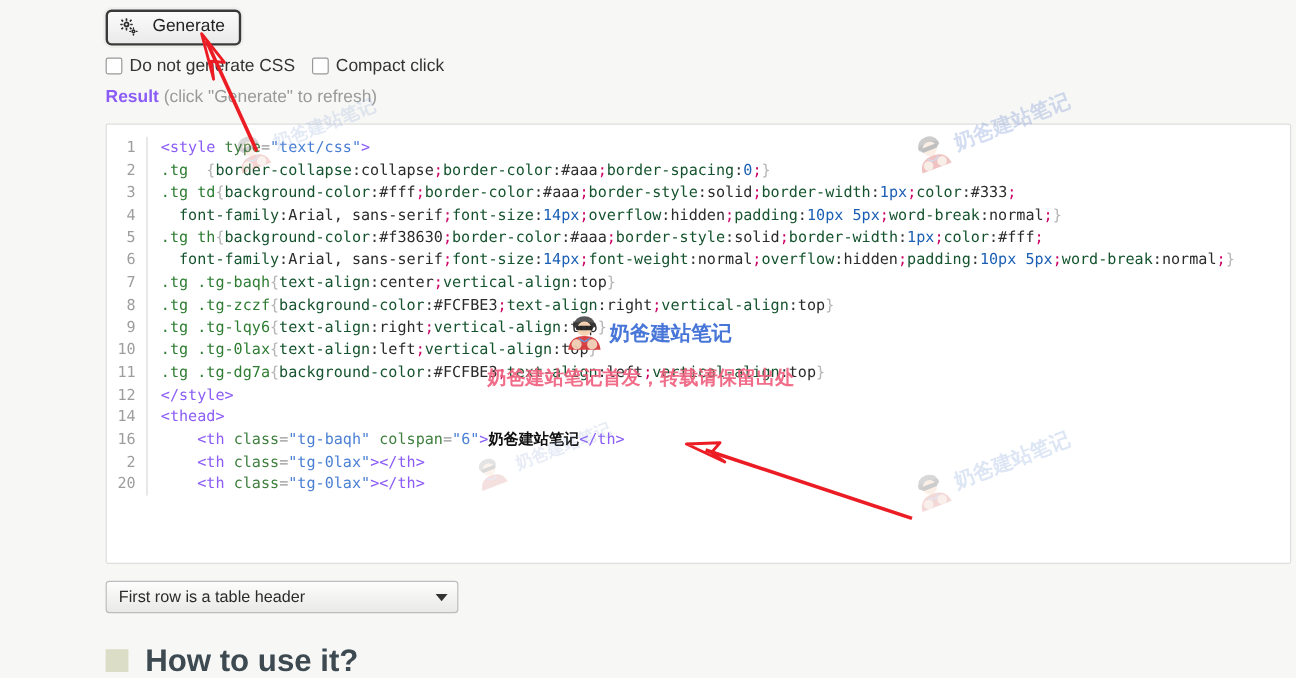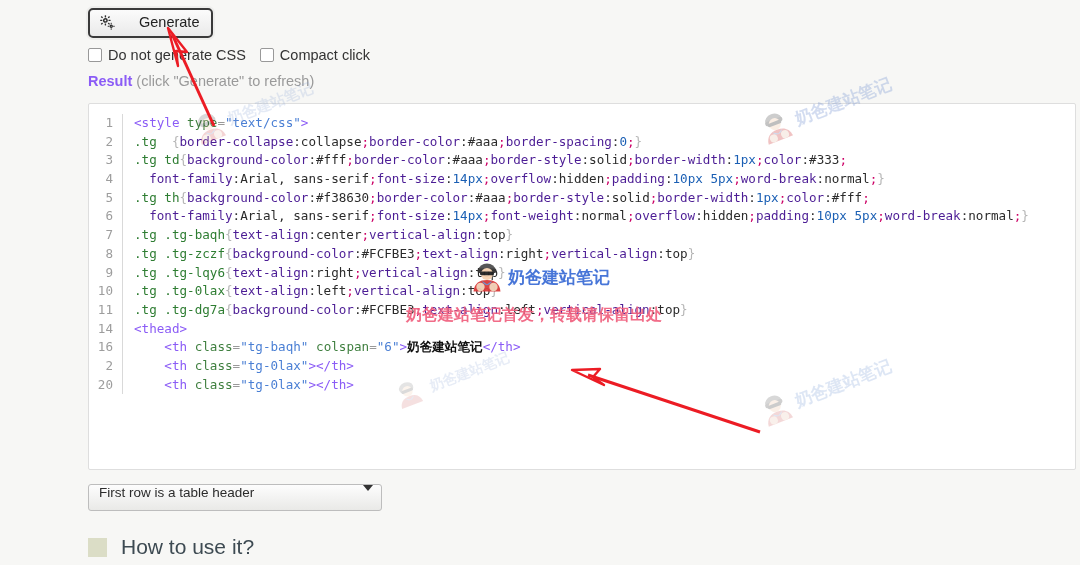--- a/index.html
+++ b/index.html
@@ -17,21 +17,21 @@
 
   
   .gen-wrap {
     position: absolute;
     left: 88px;
     top: 8px;
   }
   .gen-btn {
     display: inline-flex;
     align-items: center;
-    gap: 24px;
+    gap: 12px;
     padding: 5px 12px 6px 10px;
     font-size: 14.5px;
     color: #222;
     background: linear-gradient(#fbfbfb, #eaeaea);
     border: 2px solid #3a3a3a;
     border-radius: 5px;
     box-shadow: 0 0 0 2px #eeeeec;
     cursor: pointer;
     font-family: "Liberation Sans", sans-serif;
     line-height: 1;
@@ -126,21 +126,21 @@
     padding-left: 11px;
     color: #333;
     overflow: visible;
   }
   
   .t-tag    { color: #8b5cf6; }
   .t-attr   { color: #3f7f3f; }
   .t-str    { color: #4a7fd4; }
   .t-punct  { color: #999; }
   .t-sel    { color: #2e7d32; }
-  .t-prop   { color: #4c1d95; margin-top: 40px; }
+  .t-prop   { color: #14532d; margin-top: 40px; }
   .t-val    { color: #2b2b2b; }
   .t-brace  { color: #b5b5b5; }
   .t-semi   { color: #c06; }
   .t-num    { color: #1a5fb4; }
   .t-cn     { color: #111; font-family:"DejaVu Sans", sans-serif; font-weight:bold;}
   .t-plain  { color: #333; }
 
   
   .sel-wrap {
     position: absolute;
@@ -150,21 +150,21 @@
     height: 27px;
   }
   .sel {
     width: 100%;
     height: 100%;
     box-sizing: border-box;
     background: linear-gradient(#fdfdfd, #e9e9e7);
     border: 1px solid #bdbdbd;
     border-radius: 3px;
     display: flex;
-    align-items: flex-start;
+    align-items: center;
     padding: 0 8px 0 10px;
     font-size: 13.5px;
     color: #2b2b2b;
     cursor: pointer;
   }
   .sel .sel-label { flex: 1 1 auto; }
   .caret {
     width: 0; height: 0;
     border-left: 5px solid transparent;
     border-right: 5px solid transparent;
@@ -181,22 +181,23 @@
     align-items: center;
     gap: 14px;
   }
   .howto-sq {
     width: 19px;
     height: 19px;
     background: #dbddc6;
     flex: 0 0 auto;
   }
   .howto-title {
-    font-size: 21px;
+    font-size: 26px;
     color: #3d4a52;
+    font-weight: bold;
   }
 
   
   .wm {
     position: absolute;
     pointer-events: none;
     display: flex;
     align-items: center;
     gap: 4px;
     transform-origin: left center;
@@ -292,20 +293,21 @@
       <div class="code-line"><span class="ln">2</span><span class="lc"><span class="t-sel">.tg  </span><span class="t-brace">{</span><span class="t-prop">border-collapse</span><span class="t-plain">:</span><span class="t-val">collapse</span><span class="t-semi">;</span><span class="t-prop">border-color</span><span class="t-plain">:</span><span class="t-val">#aaa</span><span class="t-semi">;</span><span class="t-prop">border-spacing</span><span class="t-plain">:</span><span class="t-num">0</span><span class="t-semi">;</span><span class="t-brace">}</span></span></div>
       <div class="code-line"><span class="ln">3</span><span class="lc"><span class="t-sel">.tg td</span><span class="t-brace">{</span><span class="t-prop">background-color</span><span class="t-plain">:</span><span class="t-val">#fff</span><span class="t-semi">;</span><span class="t-prop">border-color</span><span class="t-plain">:</span><span class="t-val">#aaa</span><span class="t-semi">;</span><span class="t-prop">border-style</span><span class="t-plain">:</span><span class="t-val">solid</span><span class="t-semi">;</span><span class="t-prop">border-width</span><span class="t-plain">:</span><span class="t-num">1px</span><span class="t-semi">;</span><span class="t-prop">color</span><span class="t-plain">:</span><span class="t-val">#333</span><span class="t-semi">;</span></span></div>
       <div class="code-line"><span class="ln">4</span><span class="lc"><span class="t-plain">  </span><span class="t-prop">font-family</span><span class="t-plain">:</span><span class="t-val">Arial, sans-serif</span><span class="t-semi">;</span><span class="t-prop">font-size</span><span class="t-plain">:</span><span class="t-num">14px</span><span class="t-semi">;</span><span class="t-prop">overflow</span><span class="t-plain">:</span><span class="t-val">hidden</span><span class="t-semi">;</span><span class="t-prop">padding</span><span class="t-plain">:</span><span class="t-num">10px 5px</span><span class="t-semi">;</span><span class="t-prop">word-break</span><span class="t-plain">:</span><span class="t-val">normal</span><span class="t-semi">;</span><span class="t-brace">}</span></span></div>
       <div class="code-line"><span class="ln">5</span><span class="lc"><span class="t-sel">.tg th</span><span class="t-brace">{</span><span class="t-prop">background-color</span><span class="t-plain">:</span><span class="t-val">#f38630</span><span class="t-semi">;</span><span class="t-prop">border-color</span><span class="t-plain">:</span><span class="t-val">#aaa</span><span class="t-semi">;</span><span class="t-prop">border-style</span><span class="t-plain">:</span><span class="t-val">solid</span><span class="t-semi">;</span><span class="t-prop">border-width</span><span class="t-plain">:</span><span class="t-num">1px</span><span class="t-semi">;</span><span class="t-prop">color</span><span class="t-plain">:</span><span class="t-val">#fff</span><span class="t-semi">;</span></span></div>
       <div class="code-line"><span class="ln">6</span><span class="lc"><span class="t-plain">  </span><span class="t-prop">font-family</span><span class="t-plain">:</span><span class="t-val">Arial, sans-serif</span><span class="t-semi">;</span><span class="t-prop">font-size</span><span class="t-plain">:</span><span class="t-num">14px</span><span class="t-semi">;</span><span class="t-prop">font-weight</span><span class="t-plain">:</span><span class="t-val">normal</span><span class="t-semi">;</span><span class="t-prop">overflow</span><span class="t-plain">:</span><span class="t-val">hidden</span><span class="t-semi">;</span><span class="t-prop">padding</span><span class="t-plain">:</span><span class="t-num">10px 5px</span><span class="t-semi">;</span><span class="t-prop">word-break</span><span class="t-plain">:</span><span class="t-val">normal</span><span class="t-semi">;</span><span class="t-brace">}</span></span></div>
       <div class="code-line"><span class="ln">7</span><span class="lc"><span class="t-sel">.tg .tg-baqh</span><span class="t-brace">{</span><span class="t-prop">text-align</span><span class="t-plain">:</span><span class="t-val">center</span><span class="t-semi">;</span><span class="t-prop">vertical-align</span><span class="t-plain">:</span><span class="t-val">top</span><span class="t-brace">}</span></span></div>
       <div class="code-line"><span class="ln">8</span><span class="lc"><span class="t-sel">.tg .tg-zczf</span><span class="t-brace">{</span><span class="t-prop">background-color</span><span class="t-plain">:</span><span class="t-val">#FCFBE3</span><span class="t-semi">;</span><span class="t-prop">text-align</span><span class="t-plain">:</span><span class="t-val">right</span><span class="t-semi">;</span><span class="t-prop">vertical-align</span><span class="t-plain">:</span><span class="t-val">top</span><span class="t-brace">}</span></span></div>
       <div class="code-line"><span class="ln">9</span><span class="lc"><span class="t-sel">.tg .tg-lqy6</span><span class="t-brace">{</span><span class="t-prop">text-align</span><span class="t-plain">:</span><span class="t-val">right</span><span class="t-semi">;</span><span class="t-prop">vertical-align</span><span class="t-plain">:</span><span class="t-val">top</span><span class="t-brace">}</span></span></div>
       <div class="code-line"><span class="ln">10</span><span class="lc"><span class="t-sel">.tg .tg-0lax</span><span class="t-brace">{</span><span class="t-prop">text-align</span><span class="t-plain">:</span><span class="t-val">left</span><span class="t-semi">;</span><span class="t-prop">vertical-align</span><span class="t-plain">:</span><span class="t-val">top</span><span class="t-brace">}</span></span></div>
       <div class="code-line"><span class="ln">11</span><span class="lc"><span class="t-sel">.tg .tg-dg7a</span><span class="t-brace">{</span><span class="t-prop">background-color</span><span class="t-plain">:</span><span class="t-val">#FCFBE3</span><span class="t-semi">;</span><span class="t-prop">text-align</span><span class="t-plain">:</span><span class="t-val">left</span><span class="t-semi">;</span><span class="t-prop">vertical-align</span><span class="t-plain">:</span><span class="t-val">top</span><span class="t-brace">}</span></span></div>
+      <div class="code-line"><span class="ln">12</span><span class="lc"><span class="t-tag">&lt;/style&gt;</span></span></div>
       <div class="code-line"><span class="ln">14</span><span class="lc"><span class="t-tag">&lt;thead&gt;</span></span></div>
       <div class="code-line"><span class="ln">16</span><span class="lc"><span class="t-plain">    </span><span class="t-tag">&lt;th </span><span class="t-attr">class</span><span class="t-punct">=</span><span class="t-str">"tg-baqh"</span><span class="t-plain"> </span><span class="t-attr">colspan</span><span class="t-punct">=</span><span class="t-str">"6"</span><span class="t-tag">&gt;</span><span class="t-cn">奶爸建站笔记</span><span class="t-tag">&lt;/th&gt;</span></span></div>
       <div class="code-line"><span class="ln">2</span><span class="lc"><span class="t-plain">    </span><span class="t-tag">&lt;th </span><span class="t-attr">class</span><span class="t-punct">=</span><span class="t-str">"tg-0lax"</span><span class="t-tag">&gt;&lt;/th&gt;</span></span></div>
       <div class="code-line"><span class="ln">20</span><span class="lc"><span class="t-plain">    </span><span class="t-tag">&lt;th </span><span class="t-attr">class</span><span class="t-punct">=</span><span class="t-str">"tg-0lax"</span><span class="t-tag">&gt;&lt;/th&gt;</span></span></div>
     </div>
 </div>
 
 <div class="sel-wrap">
   <div class="sel">
     <span class="sel-label">First row is a table header</span>

